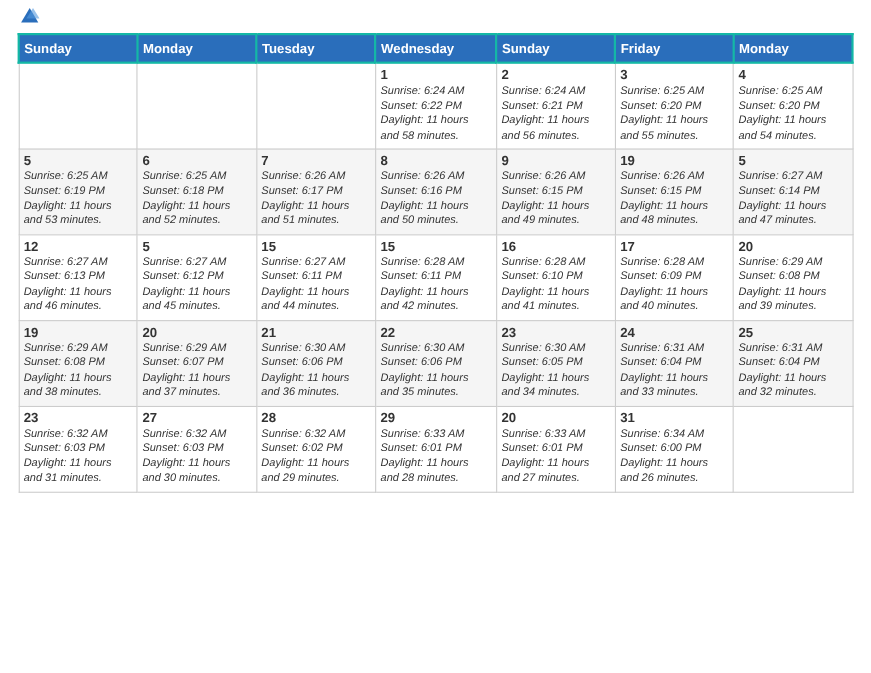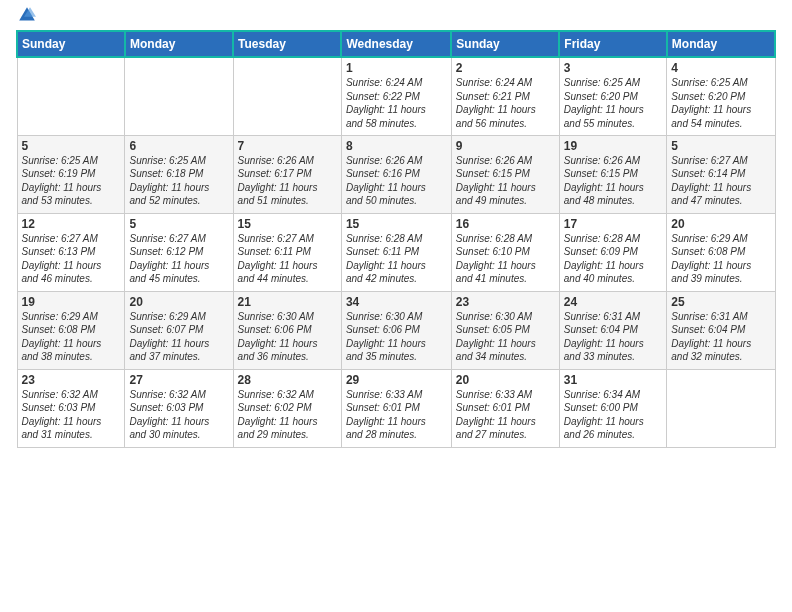--- a/index.html
+++ b/index.html
@@ -286,21 +286,21 @@
 and 37 minutes.</div>
           </td>
           <td>
             <span class="day-num">21</span>
             <div class="day-info" style="white-space: pre-line;">Sunrise: 6:30 AM
 Sunset: 6:06 PM
 Daylight: 11 hours
 and 36 minutes.</div>
           </td>
           <td>
-            <span class="day-num">34</span>
+            <span class="day-num">22</span>
             <div class="day-info" style="white-space: pre-line;">Sunrise: 6:30 AM
 Sunset: 6:06 PM
 Daylight: 11 hours
 and 35 minutes.</div>
           </td>
           <td>
             <span class="day-num">23</span>
             <div class="day-info" style="white-space: pre-line;">Sunrise: 6:30 AM
 Sunset: 6:05 PM
 Daylight: 11 hours

